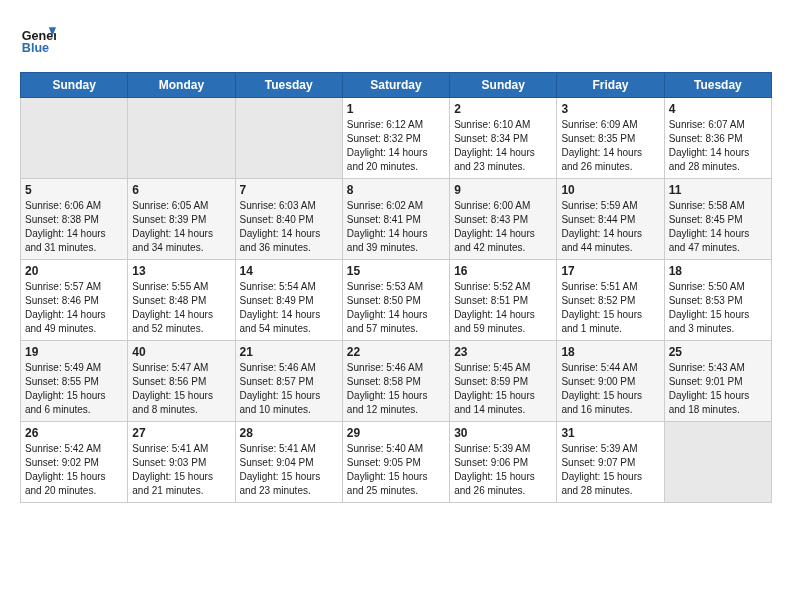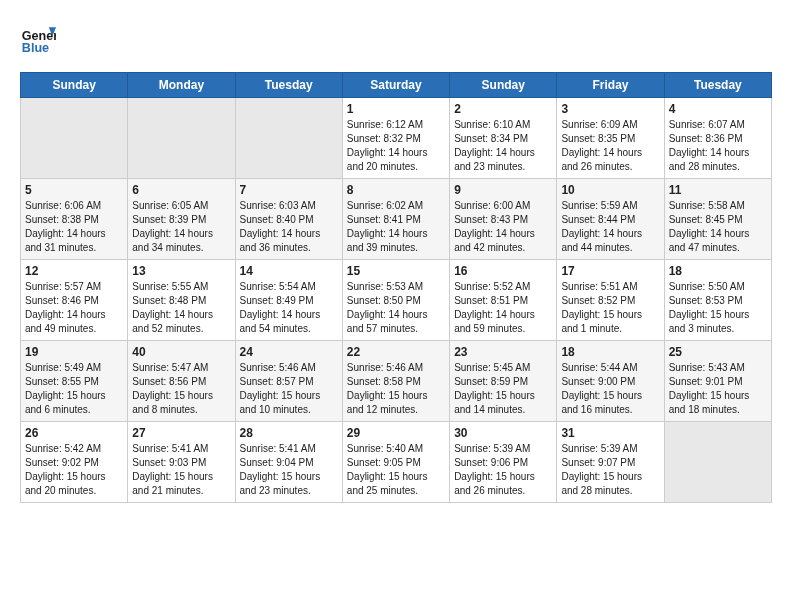--- a/index.html
+++ b/index.html
@@ -157,21 +157,21 @@
           <span class="day-num">10</span>
           <div class="cell-text">Sunrise: 5:59 AM<br>Sunset: 8:44 PM<br>Daylight: 14 hours and 44 minutes.</div>
         </td>
         <td>
           <span class="day-num">11</span>
           <div class="cell-text">Sunrise: 5:58 AM<br>Sunset: 8:45 PM<br>Daylight: 14 hours and 47 minutes.</div>
         </td>
       </tr>
       <tr>
         <td>
-          <span class="day-num">12</span>
+          <span class="day-num">20</span>
           <div class="cell-text">Sunrise: 5:57 AM<br>Sunset: 8:46 PM<br>Daylight: 14 hours and 49 minutes.</div>
         </td>
         <td>
           <span class="day-num">13</span>
           <div class="cell-text">Sunrise: 5:55 AM<br>Sunset: 8:48 PM<br>Daylight: 14 hours and 52 minutes.</div>
         </td>
         <td>
           <span class="day-num">14</span>
           <div class="cell-text">Sunrise: 5:54 AM<br>Sunset: 8:49 PM<br>Daylight: 14 hours and 54 minutes.</div>
         </td>
@@ -195,21 +195,21 @@
       <tr>
         <td>
           <span class="day-num">19</span>
           <div class="cell-text">Sunrise: 5:49 AM<br>Sunset: 8:55 PM<br>Daylight: 15 hours and 6 minutes.</div>
         </td>
         <td>
           <span class="day-num">40</span>
           <div class="cell-text">Sunrise: 5:47 AM<br>Sunset: 8:56 PM<br>Daylight: 15 hours and 8 minutes.</div>
         </td>
         <td>
-          <span class="day-num">24</span>
+          <span class="day-num">21</span>
           <div class="cell-text">Sunrise: 5:46 AM<br>Sunset: 8:57 PM<br>Daylight: 15 hours and 10 minutes.</div>
         </td>
         <td>
           <span class="day-num">22</span>
           <div class="cell-text">Sunrise: 5:46 AM<br>Sunset: 8:58 PM<br>Daylight: 15 hours and 12 minutes.</div>
         </td>
         <td>
           <span class="day-num">23</span>
           <div class="cell-text">Sunrise: 5:45 AM<br>Sunset: 8:59 PM<br>Daylight: 15 hours and 14 minutes.</div>
         </td>

